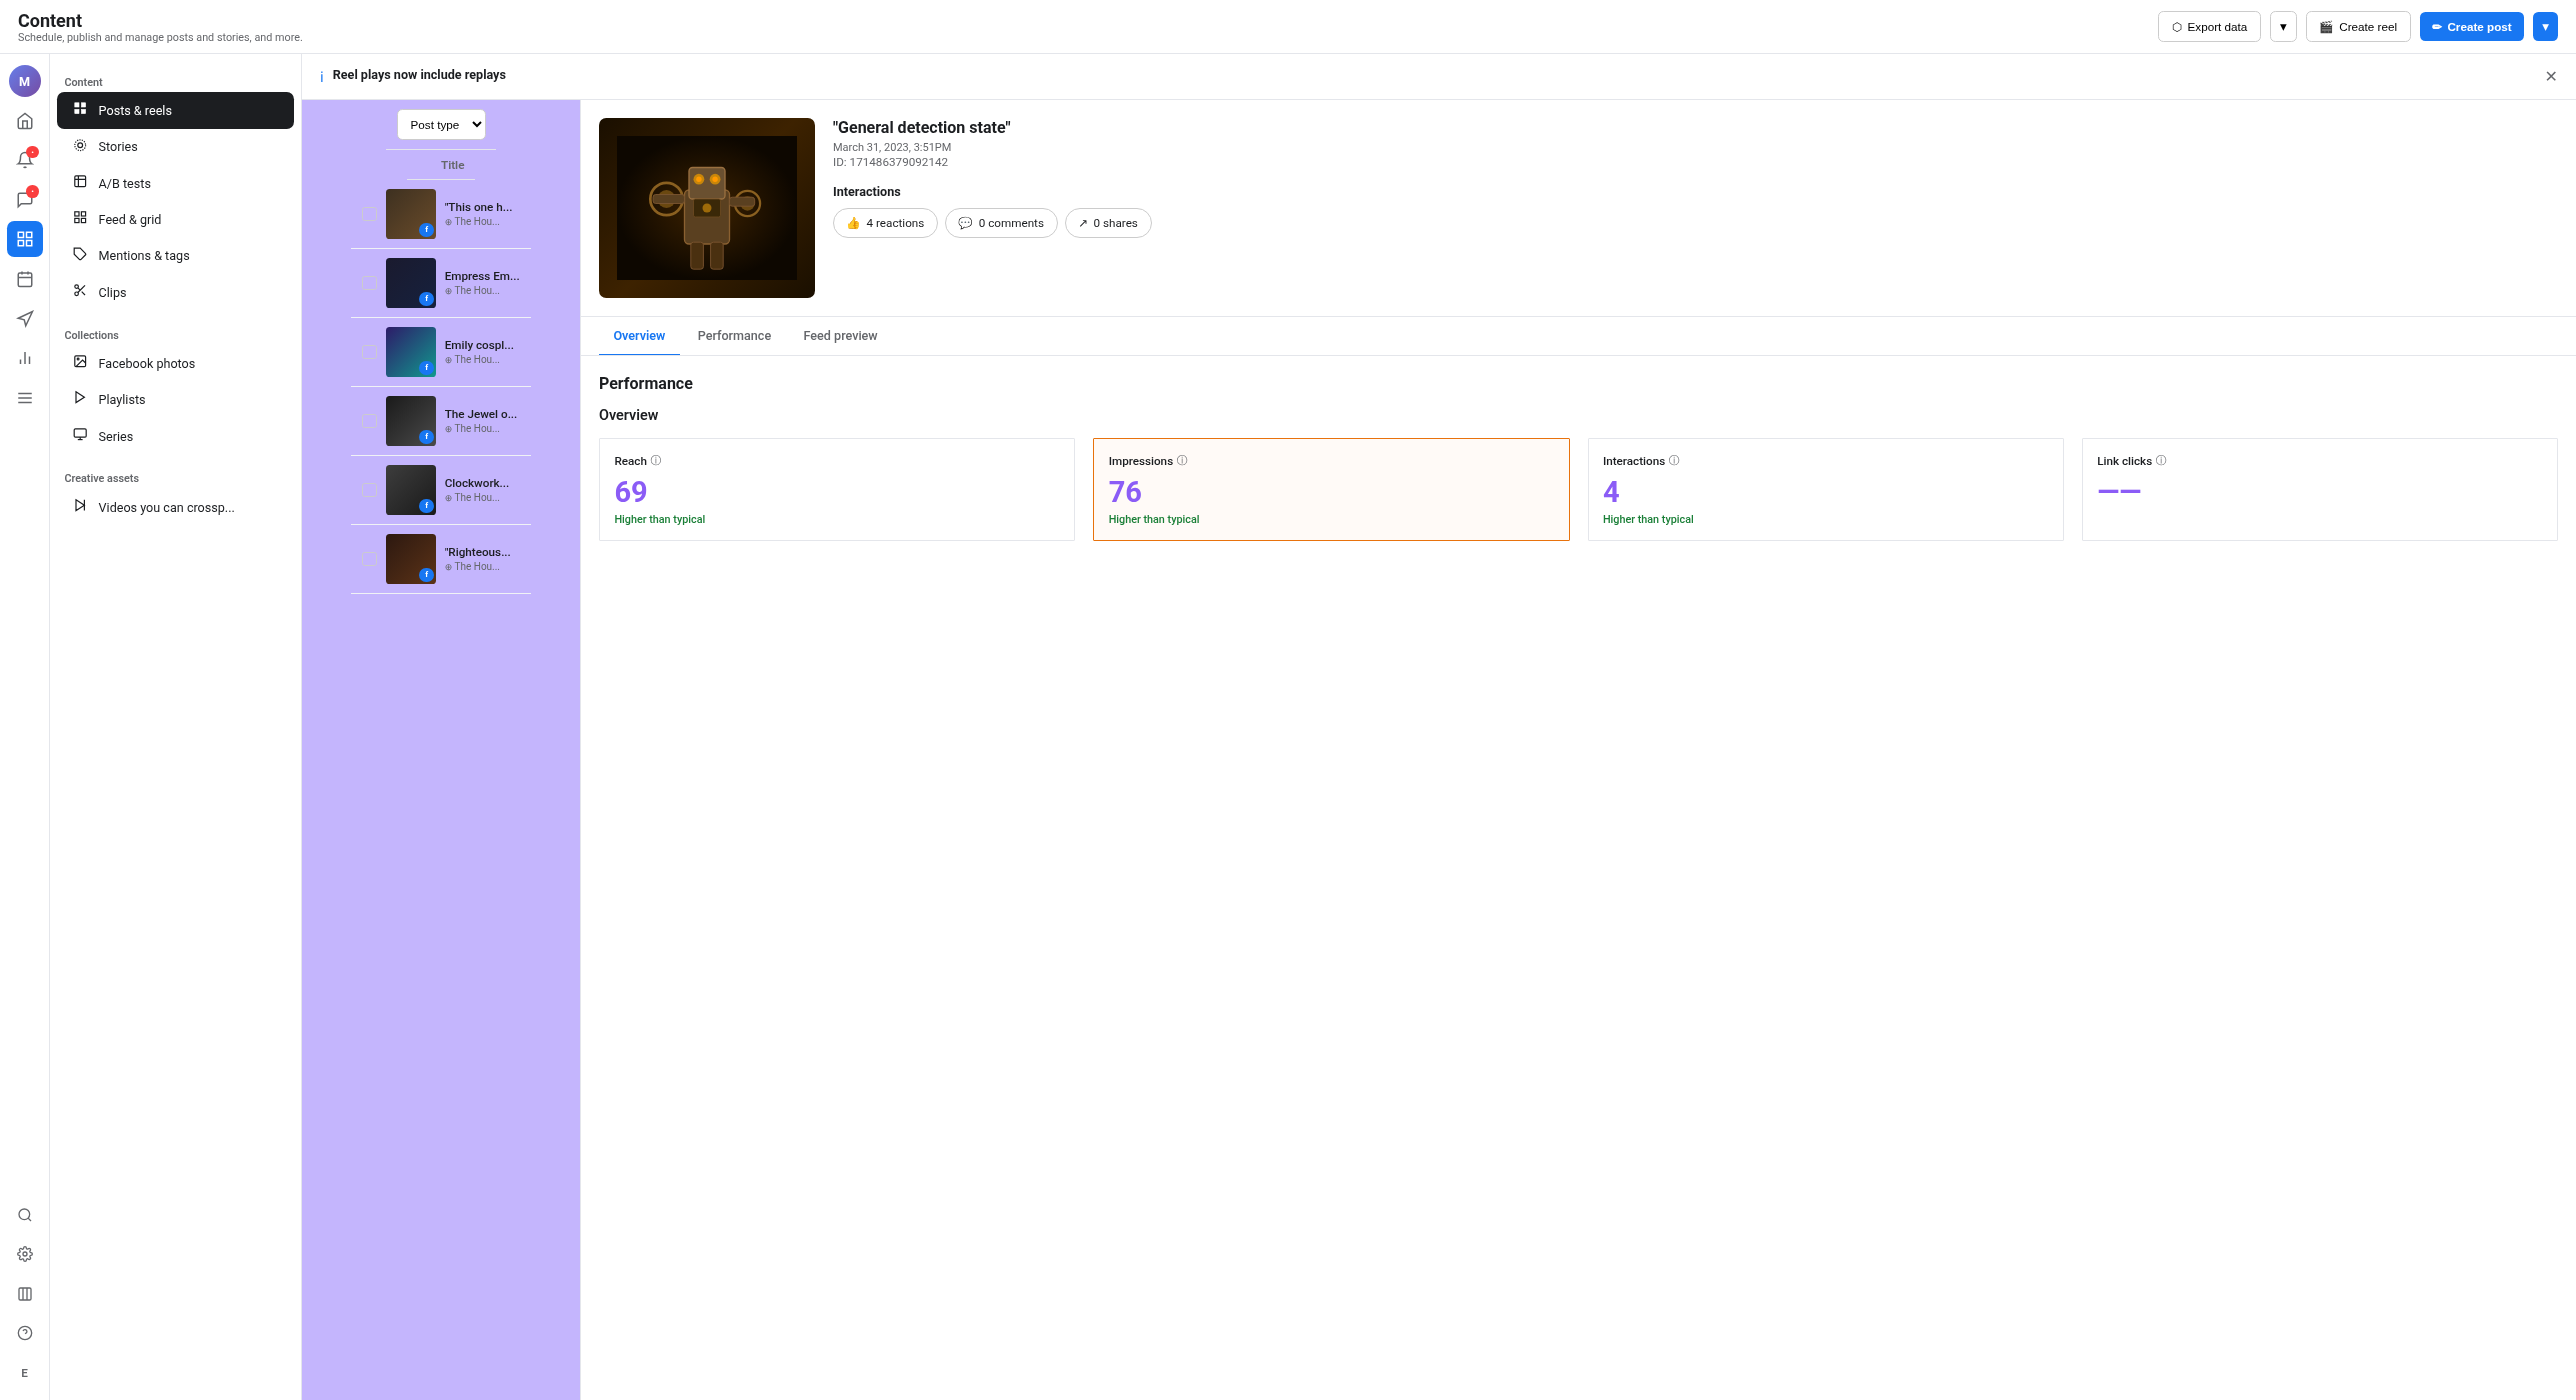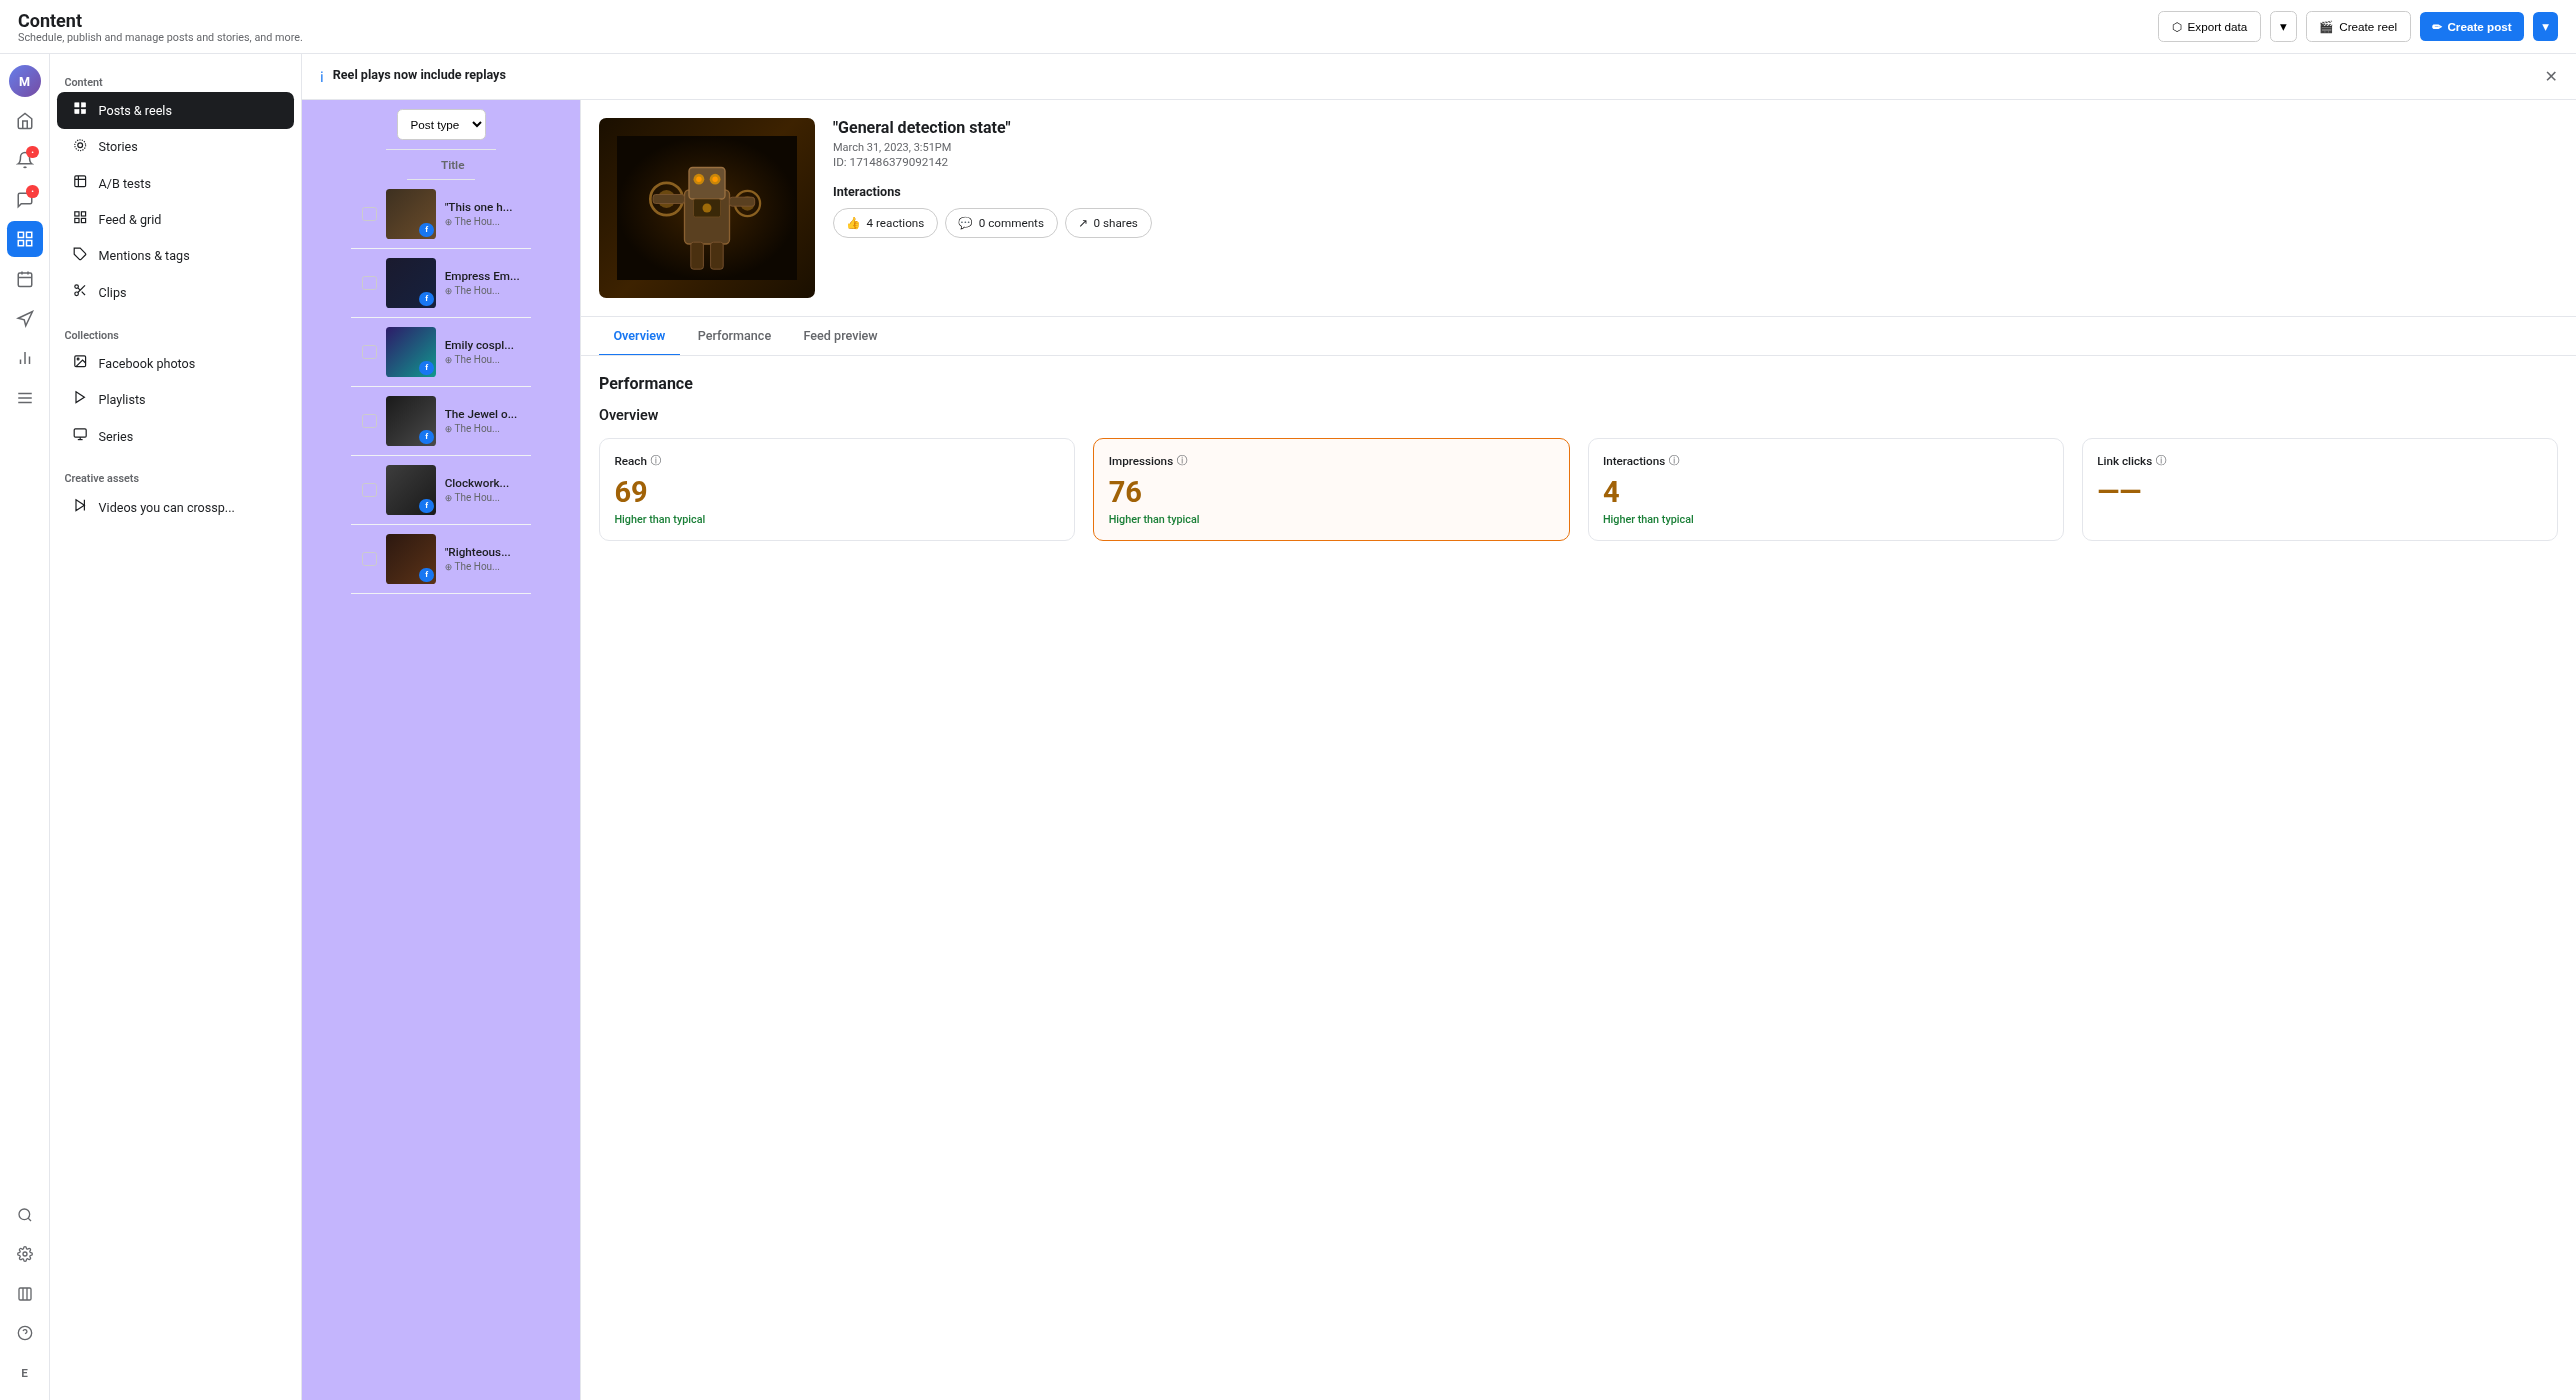--- a/index.html
+++ b/index.html
@@ -85,24 +85,24 @@
     
     .detail-tabs { display: flex; gap: 3.6px; padding: 0 18px; border-bottom: 0.9px solid #e4e6eb; }
     .detail-tab { padding: 10.8px 14.4px; cursor: pointer; font-size: 12.6px; color: #65676b; border-bottom: 1.8px solid transparent; font-weight: 500; }
     .detail-tab.active { color: #1877f2; border-bottom-color: #1877f2; font-weight: 600; }
 
     
     .performance-section { padding: 18px; }
     .performance-title { font-size: 16px; font-weight: 700; margin-bottom: 14.4px; }
     .overview-label { font-size: 14.4px; font-weight: 600; margin-bottom: 14.4px; }
     .metrics-row { display: flex; gap: 18px; flex-wrap: wrap; }
-    .metric-card { flex: 1; min-width: 108px; padding: 14.4px; border-radius: 10px; border: 0.9px solid #e4e6eb; position: relative; }
+    .metric-card { flex: 1; min-width: 108px; padding: 14.4px; border-radius: 1px; border: 0.9px solid #e4e6eb; position: relative; }
     .metric-card.highlighted { border: 1.8px solid #e8720c; background: #fffaf7; }
     .metric-label { font-size: 11.7px; font-weight: 500; color: #1c1e21; margin-bottom: 7.2px; display: flex; align-items: center; gap: 3.6px; }
-    .metric-value { font-size: 29px; font-weight: 700; color: #a16207; }
+    .metric-value { font-size: 29px; font-weight: 700; color: #8b5cf6; }
     .metric-status { font-size: 10.8px; color: #1a7f37; margin-top: 3.6px; font-weight: 500; }
     .info-icon { color: #65676b; font-size: 10.8px; cursor: pointer; }
 
     
     .thumb-1 { background: linear-gradient(135deg, #3d3020, #6b4c2a); }
     .thumb-2 { background: linear-gradient(135deg, #1a1a2e, #16213e); }
     .thumb-3 { background: linear-gradient(135deg, #2d1b69, #11998e); }
     .thumb-4 { background: linear-gradient(135deg, #1a1a1a, #4a4a4a); }
     .thumb-5 { background: linear-gradient(135deg, #3d3d3d, #1a1a1a); }
     .thumb-6 { background: linear-gradient(135deg, #2c1810, #5c3317); }

